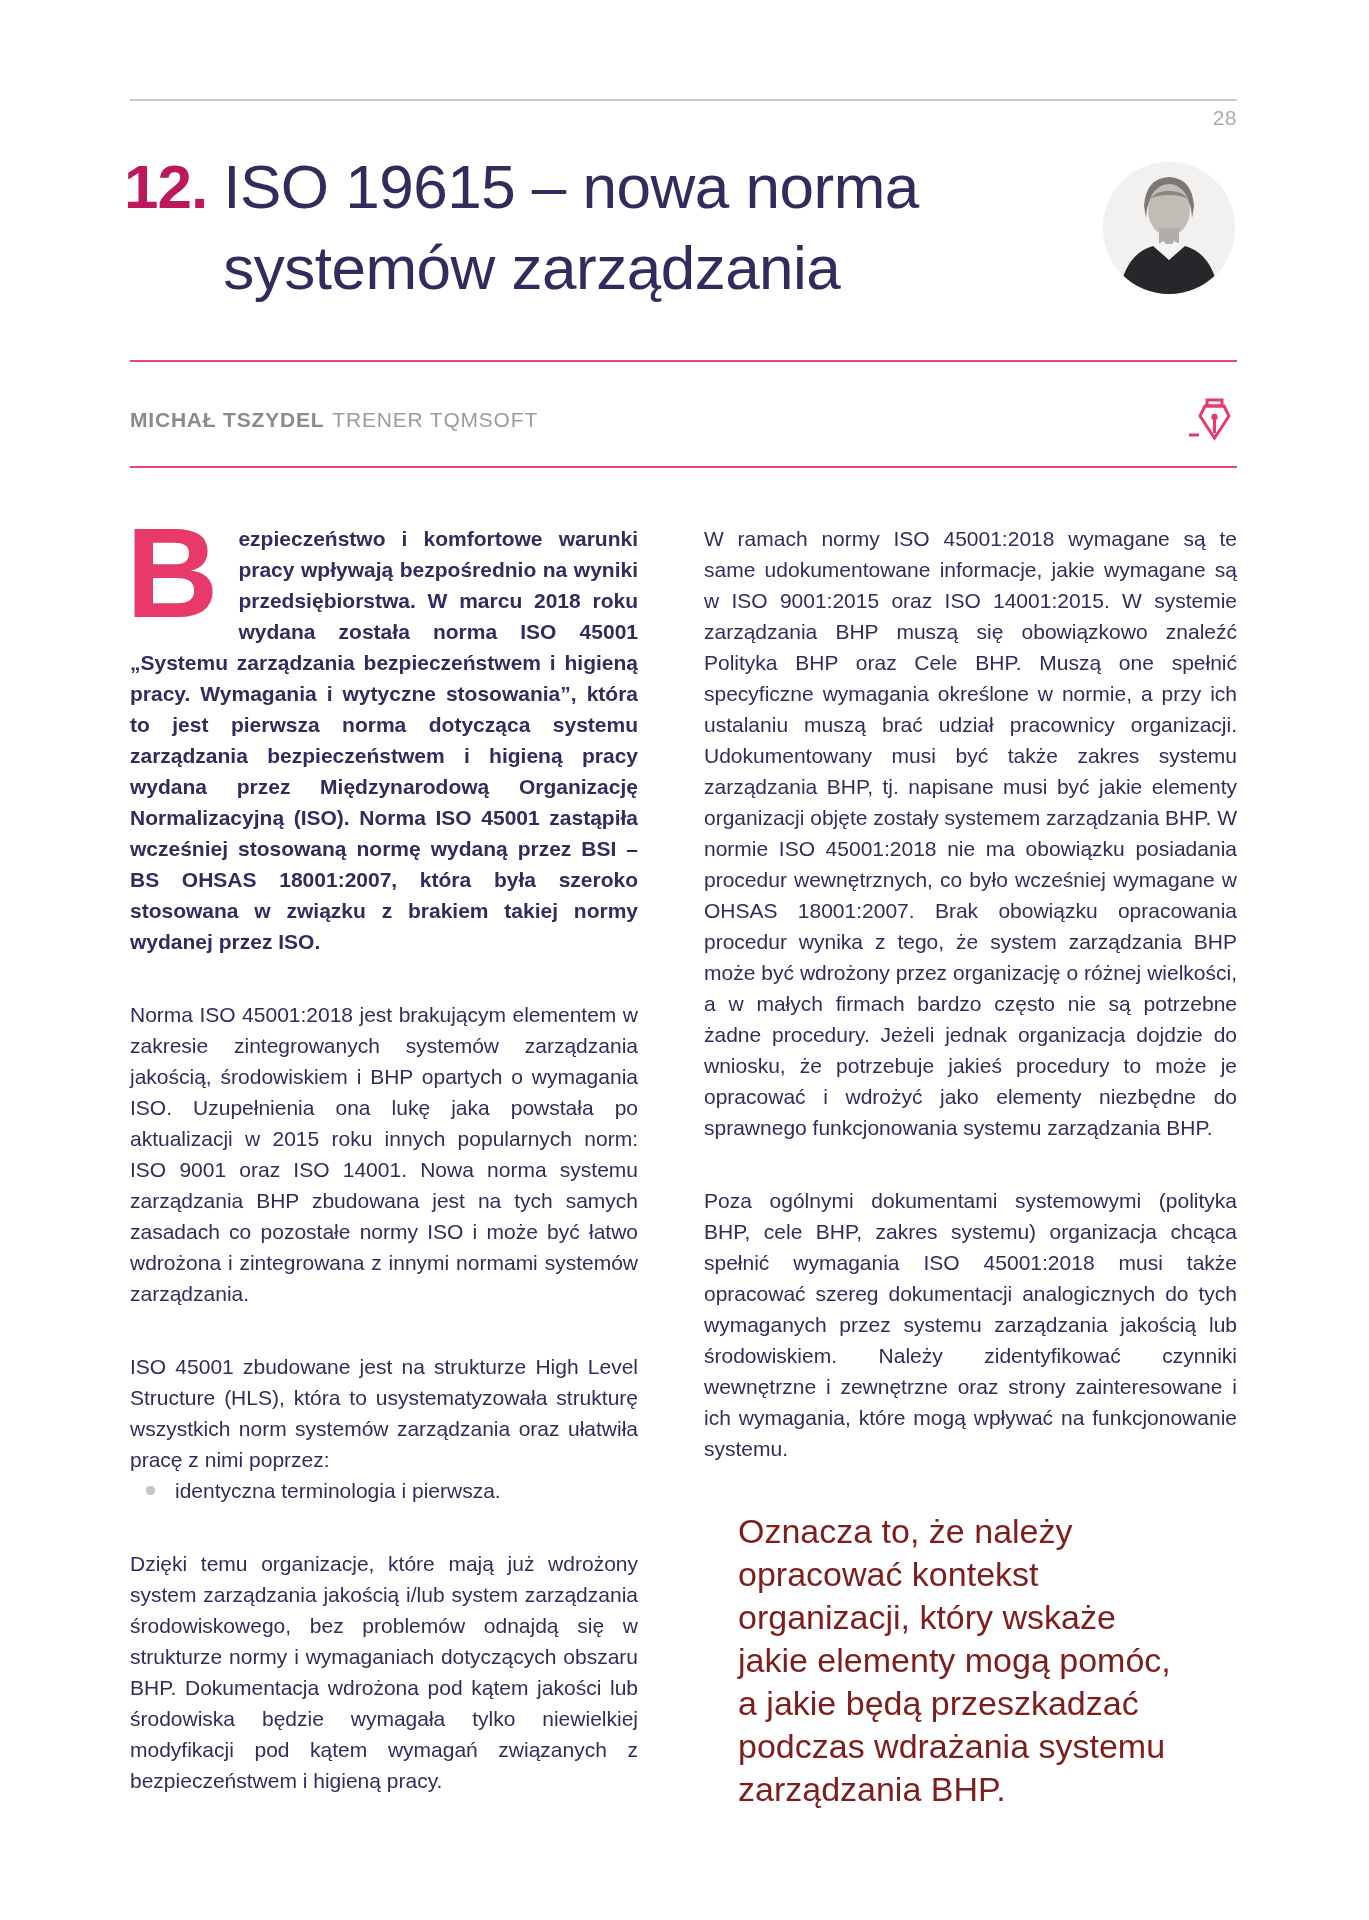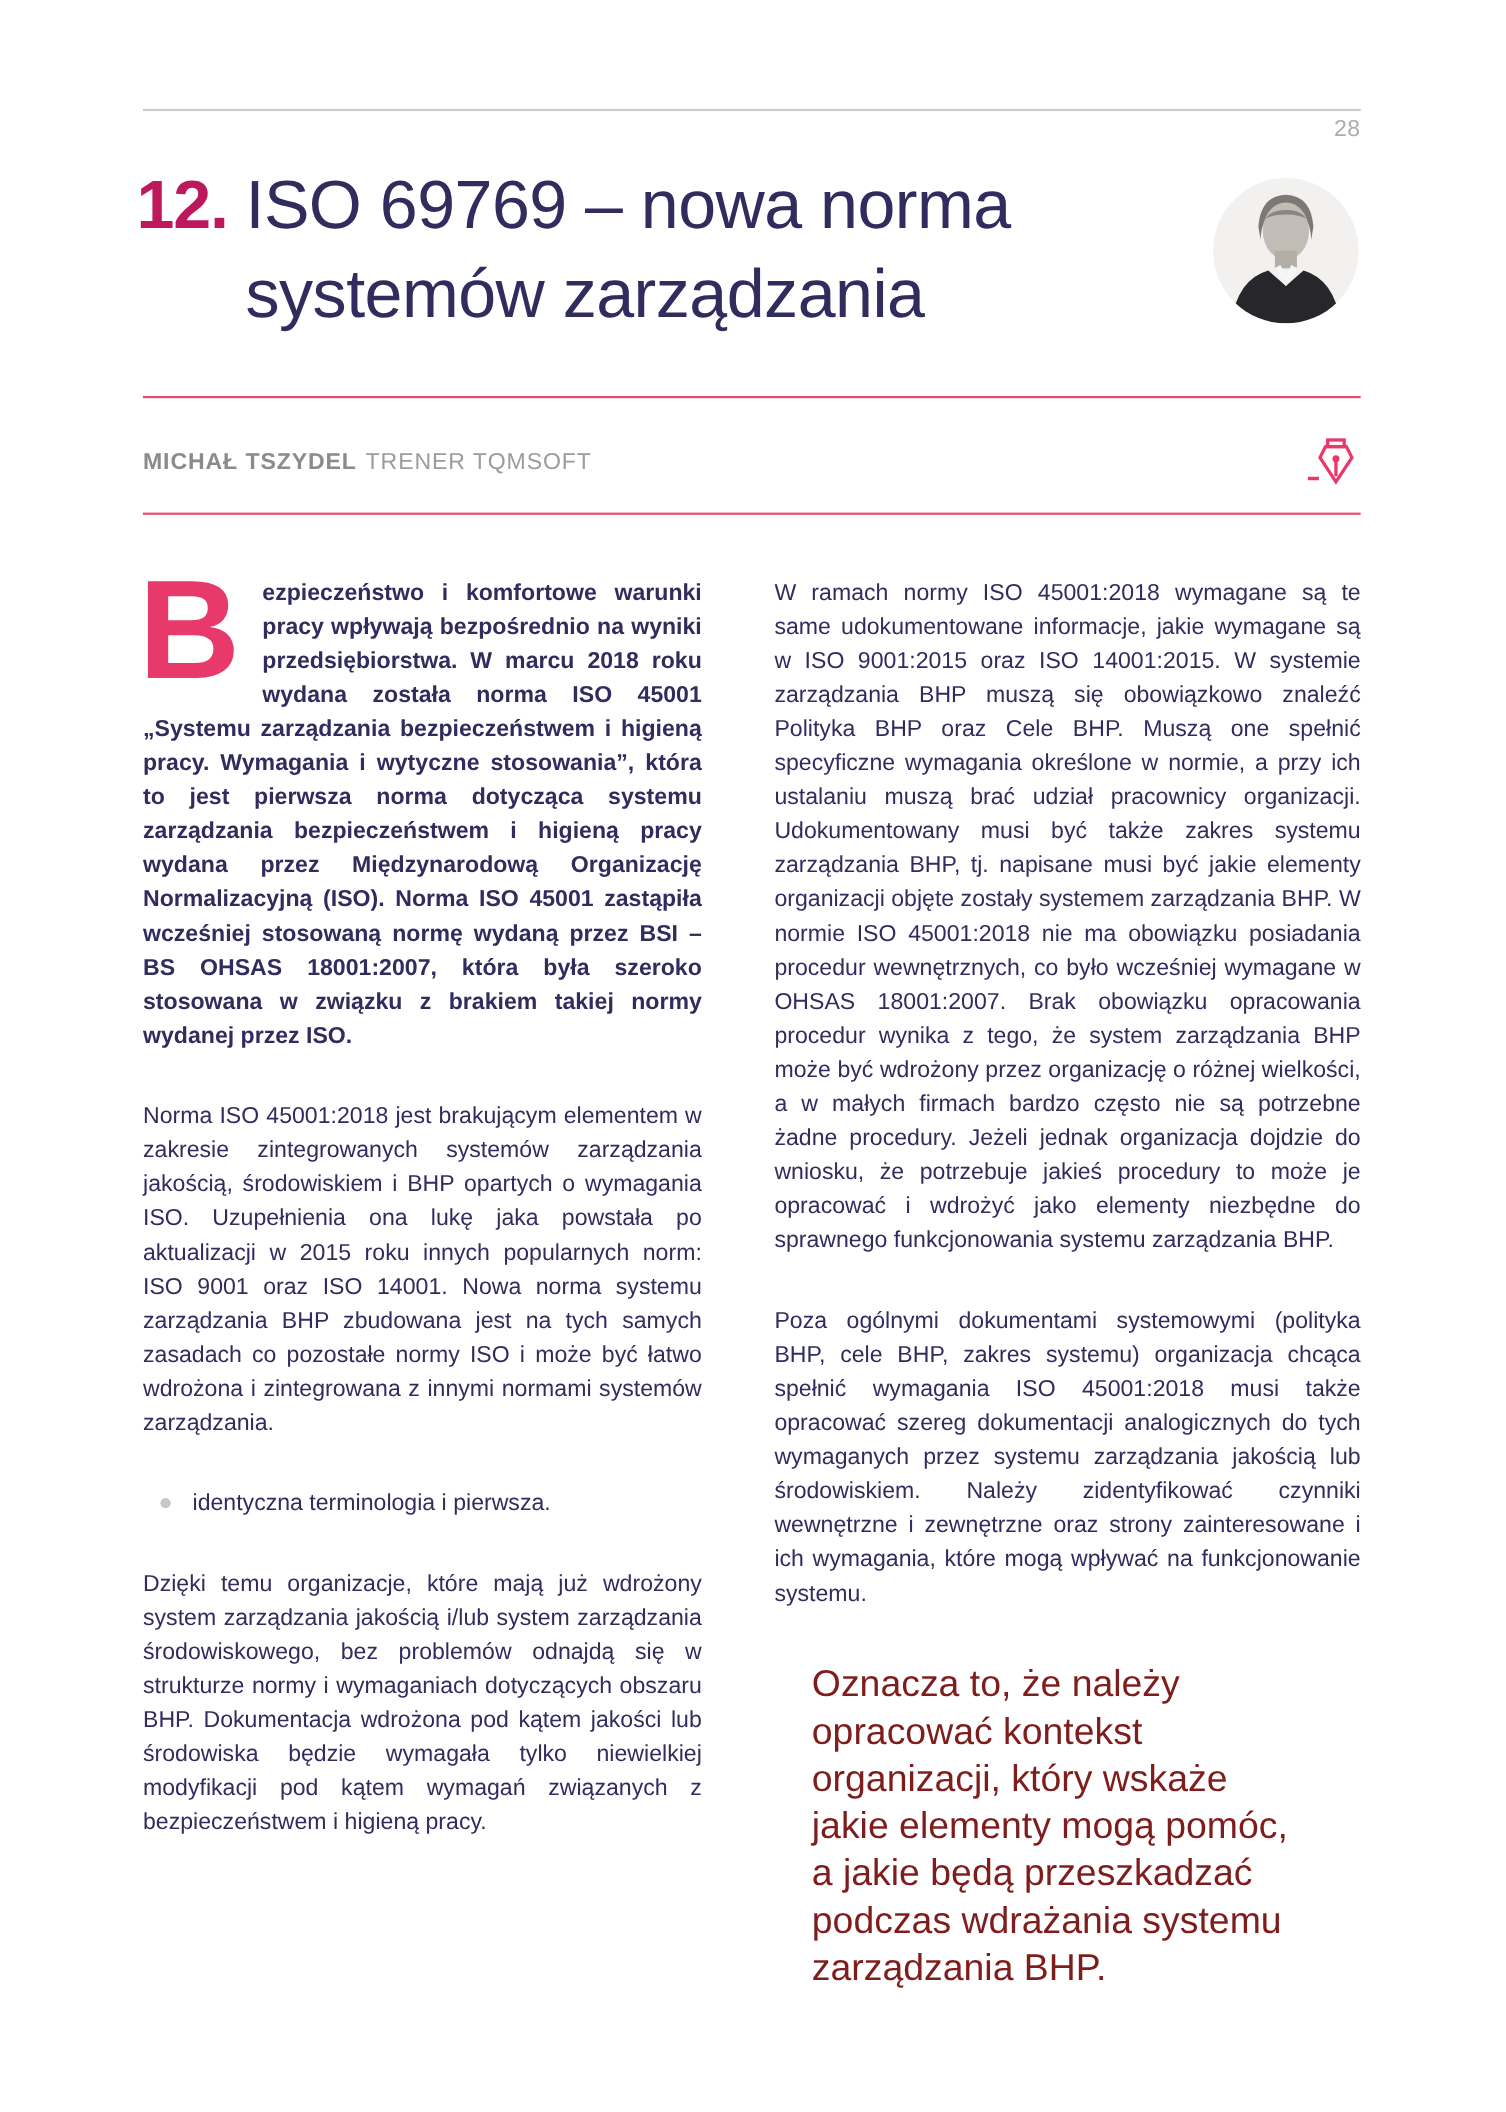--- a/index.html
+++ b/index.html
@@ -99,21 +99,21 @@
   }
 </style>
 </head>
 <body>
 
 <div class="rule-top"></div>
 <div class="page-number">28</div>
 
 <div class="chapter-row">
   <div class="chapter-number">12.</div>
-  <h1 class="page-title" style="margin-top:0;margin-bottom:0;">ISO 69769 – nowa norma systemów zarządzania</h1>
+  <h1 class="page-title" style="margin-top:0;margin-bottom:0;">ISO 19615 – nowa norma systemów zarządzania</h1>
 </div>
 
 <div class="avatar">
   <svg viewBox="0 0 132 132" aria-hidden="true">
     <rect width="132" height="132" fill="#f2f1f0"></rect>
     <path d="M41 44 Q43 16 66 15 Q89 16 91 44 L89 56 Q88 28 66 28 Q44 28 43 56 Z" fill="#7d7873"></path>
     <ellipse cx="66" cy="48" rx="21" ry="26" fill="#c2bcb6"></ellipse>
     <path d="M45 44 Q47 29 66 29 Q85 29 87 44 L86 38 Q80 33 66 33 Q52 33 46 38 Z" fill="#8b8580"></path>
     <rect x="56" y="66" width="20" height="16" fill="#b3ada7"></rect>
     <path d="M16 132 Q22 92 50 84 L66 98 L82 84 Q110 92 116 132 Z" fill="#26262b"></path>
@@ -139,20 +139,21 @@
 </div>
 
 <div class="rule-pink second"></div>
 
 <div class="columns">
   <div class="col-left">
     <p class="lead">
       <span class="dropcap">B</span><span>ezpieczeństwo i komfortowe warunki pracy wpływają bezpośrednio na wyniki przedsiębiorstwa. W marcu 2018 roku wydana została norma ISO 45001 „Systemu zarządzania bezpieczeństwem i higieną pracy. Wymagania i wytyczne stosowania”, która to jest pierwsza norma dotycząca systemu zarządzania bezpieczeństwem i higieną pracy wydana przez Międzynarodową Organizację Normalizacyjną (ISO). Norma ISO 45001 zastąpiła wcześniej stosowaną normę wydaną przez BSI – BS OHSAS 18001:2007, która była szeroko stosowana w związku z brakiem takiej normy wydanej przez ISO.</span>
     </p>
     <p>Norma ISO 45001:2018 jest brakującym elementem w zakresie zintegrowanych systemów zarządzania jakością, środowiskiem i BHP opartych o wymagania ISO. Uzupełnienia ona lukę jaka powstała po aktualizacji w 2015 roku innych popularnych norm: ISO 9001 oraz ISO 14001. Nowa norma systemu zarządzania BHP zbudowana jest na tych samych zasadach co pozostałe normy ISO i może być łatwo wdrożona i zintegrowana z innymi normami systemów zarządzania.</p>
+    <p class="hls-intro">ISO 45001 zbudowane jest na strukturze High Level Structure (HLS), która to usystematyzowała strukturę wszystkich norm systemów zarządzania oraz ułatwiła pracę z nimi poprzez:</p>
     <ul class="hls">
       <li><span class="dot"></span></li>
       <li><span class="dot"></span><span>identyczna terminologia i pierwsza.</span></li>
     </ul>
     <p>Dzięki temu organizacje, które mają już wdrożony system zarządzania jakością i/lub system zarządzania środowiskowego, bez problemów odnajdą się w strukturze normy i wymaganiach dotyczących obszaru BHP. Dokumentacja wdrożona pod kątem jakości lub środowiska będzie wymagała tylko niewielkiej modyfikacji pod kątem wymagań związanych z bezpieczeństwem i higieną pracy.</p>
   </div>
 
   <div class="col-right">
     <p>W ramach normy ISO 45001:2018 wymagane są te same udokumentowane informacje, jakie wymagane są w ISO 9001:2015 oraz ISO 14001:2015. W systemie zarządzania BHP muszą się obowiązkowo znaleźć Polityka BHP oraz Cele BHP. Muszą one spełnić specyficzne wymagania określone w normie, a przy ich ustalaniu muszą brać udział pracownicy organizacji. Udokumentowany musi być także zakres systemu zarządzania BHP, tj. napisane musi być jakie elementy organizacji objęte zostały systemem zarządzania BHP. W normie ISO 45001:2018 nie ma obowiązku posiadania procedur wewnętrznych, co było wcześniej wymagane w OHSAS 18001:2007. Brak obowiązku opracowania procedur wynika z tego, że system zarządzania BHP może być wdrożony przez organizację o różnej wielkości, a w małych firmach bardzo często nie są potrzebne żadne procedury. Jeżeli jednak organizacja dojdzie do wniosku, że potrzebuje jakieś procedury to może je opracować i wdrożyć jako elementy niezbędne do sprawnego funkcjonowania systemu zarządzania BHP.</p>
     <p>Poza ogólnymi dokumentami systemowymi (polityka BHP, cele BHP, zakres systemu) organizacja chcąca spełnić wymagania ISO 45001:2018 musi także opracować szereg dokumentacji analogicznych do tych wymaganych przez systemu zarządzania jakością lub środowiskiem. Należy zidentyfikować czynniki wewnętrzne i zewnętrzne oraz strony zainteresowane i ich wymagania, które mogą wpływać na funkcjonowanie systemu.</p>

